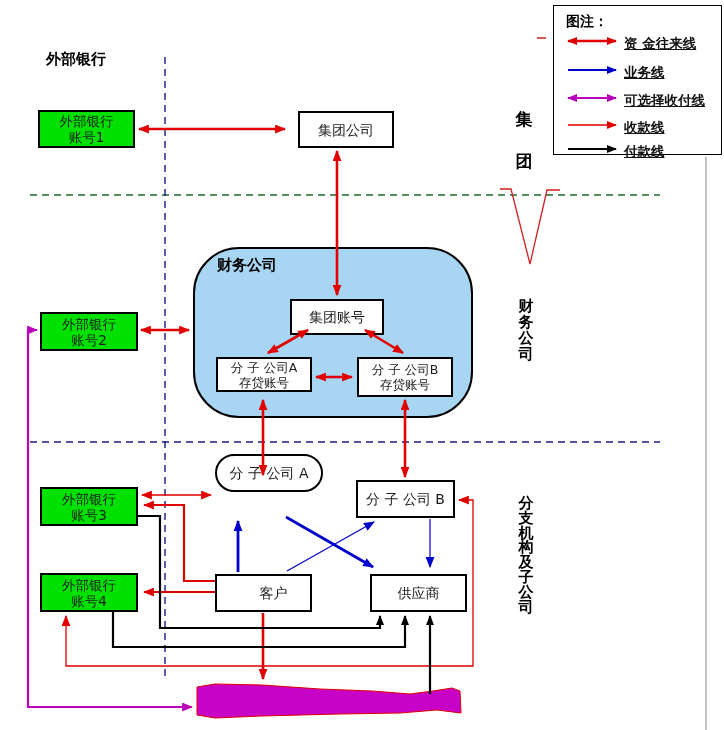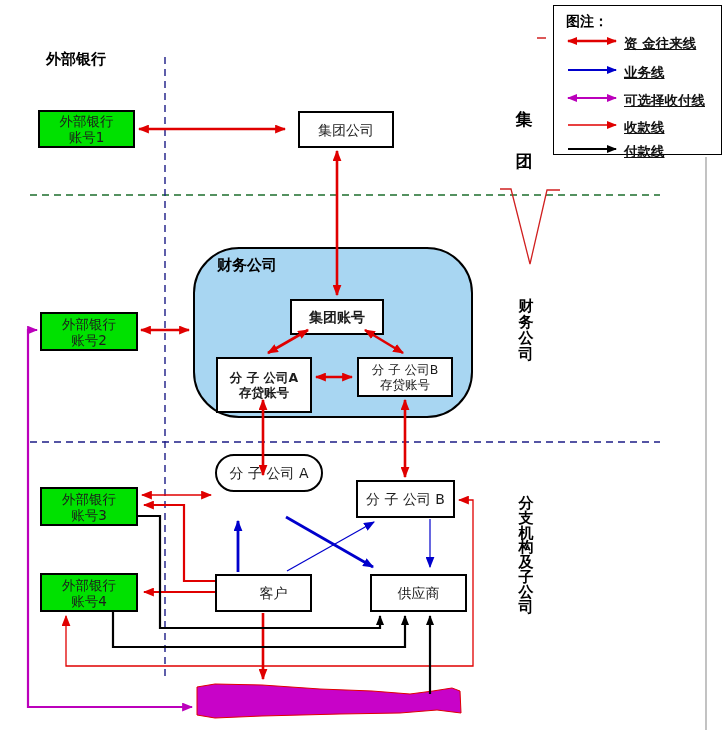--- a/index.html
+++ b/index.html
@@ -56,22 +56,22 @@
   <div class="box green" style="left:38px;top:110px;width:97px;height:38px;">外部银行
 账号1</div>
   <div class="box green" style="left:40px;top:312px;width:98px;height:39px;">外部银行
 账号2</div>
   <div class="box green" style="left:40px;top:487px;width:98px;height:39px;">外部银行
 账号3</div>
   <div class="box green" style="left:40px;top:573px;width:98px;height:39px;">外部银行
 账号4</div>
 
   <div class="box" style="left:298px;top:111px;width:96px;height:37px;">集团公司</div>
-  <div class="box" style="left:290px;top:299px;width:94px;height:36px;font-weight:bold;">集团账号</div>
-  <div class="box two" style="left:216px;top:357px;width:96px;height:56px;font-weight:bold;">分 子 公司A
+  <div class="box" style="left:290px;top:299px;width:94px;height:36px;">集团账号</div>
+  <div class="box two" style="left:216px;top:357px;width:96px;height:35px;">分 子 公司A
 存贷账号</div>
   <div class="box two" style="left:357px;top:357px;width:96px;height:40px;">分 子 公司B
 存贷账号</div>
   <div class="box" style="left:215px;top:454px;width:108px;height:38px;border-radius:19px;">分 子 公司 A</div>
   <div class="box" style="left:356px;top:480px;width:99px;height:38px;">分 子 公司 B</div>
   <div class="box" style="left:215px;top:574px;width:97px;height:38px;padding-left:20px;">客户</div>
   <div class="box" style="left:358px;top:574px;width:97px;height:38px;margin-left:12px;">供应商</div>
 
   <div id="legend">
     <div class="blabel" style="left:12px;top:7px;font-size:14px;">图注：</div>

